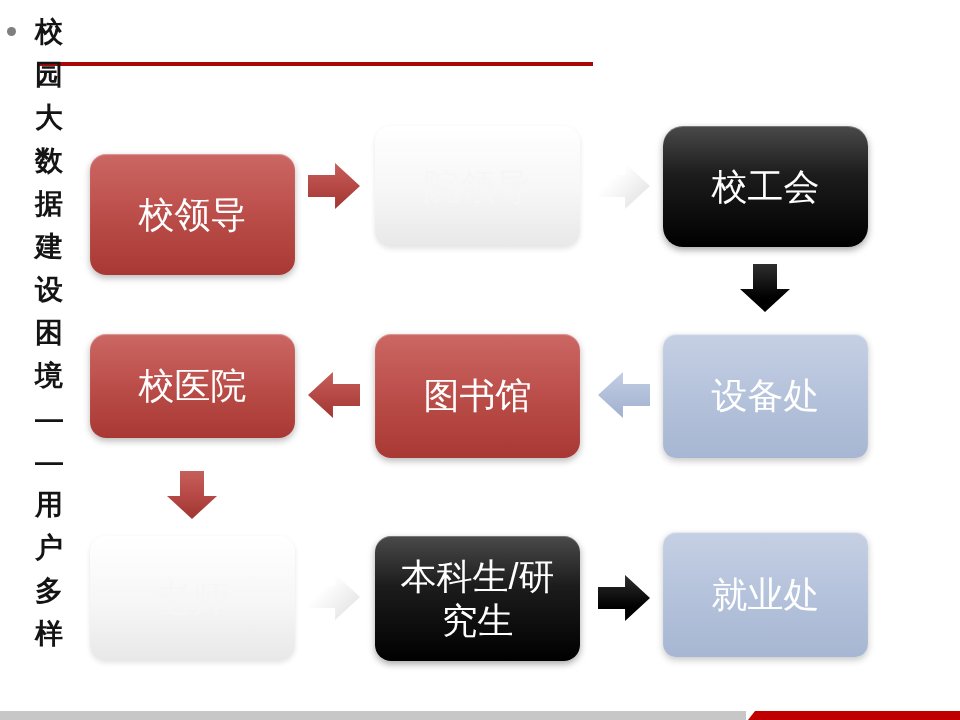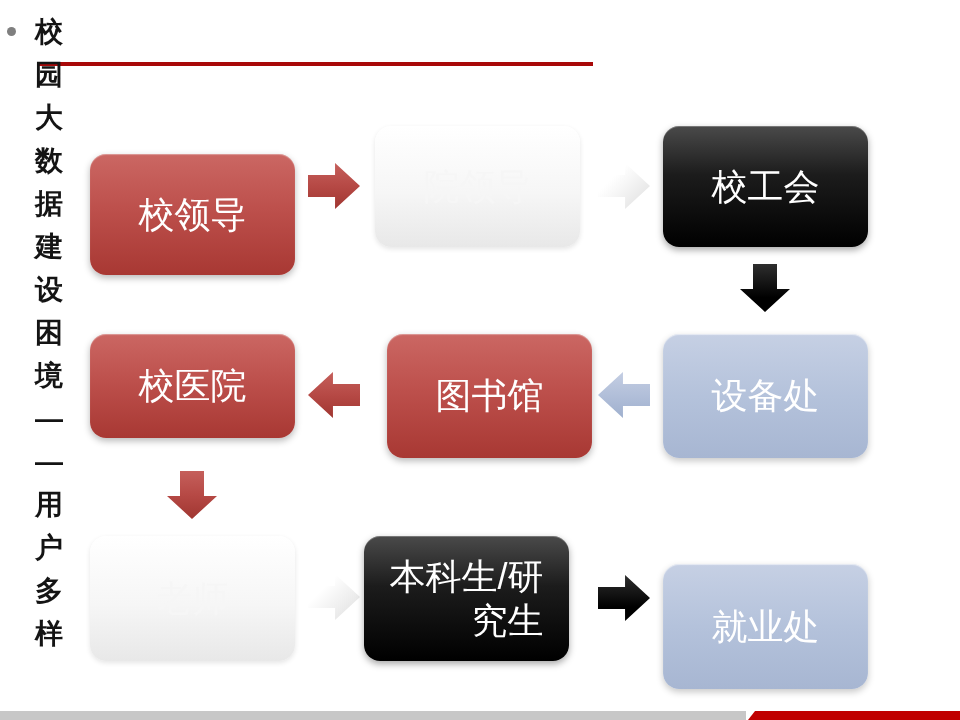--- a/index.html
+++ b/index.html
@@ -72,20 +72,21 @@
     background: linear-gradient(180deg, #cb6763 0%, #bd504c 45%, #a83833 100%);
     box-shadow: 0 3px 7px rgba(0,0,0,.28), inset 0 1px 1px rgba(255,255,255,.35);
   }
   .node.black {
     background: linear-gradient(180deg, #4a4a4a 0%, #1c1c1c 40%, #000000 100%);
     box-shadow: 0 3px 7px rgba(0,0,0,.35), inset 0 1px 0 rgba(255,255,255,.25);
   }
   .node.blue {
     background: linear-gradient(180deg, #c6d0e4 0%, #b4c2db 50%, #a7b6d2 100%);
     box-shadow: 0 3px 7px rgba(0,0,0,.22), inset 0 1px 1px rgba(255,255,255,.6);
+    border-radius: 13px;
   }
   .node.faded {
     background: linear-gradient(180deg, #ffffff 0%, #f6f6f6 55%, #e8e8e8 100%);
     color: #f6f6f6;
     box-shadow: 0 2px 5px rgba(0,0,0,.10);
   }
 
   
   .arrow { position: absolute; }
   .arrow.right {
@@ -145,49 +146,49 @@
   <div class="top-rule"></div>
 
   <div class="node red" style="left:90px; top:126px; height:121px;margin-top:28px;">
     <span class="node-label">校领导</span>
   </div>
   <div class="arrow right fill-red" style="left:308px; top:163px; width:52px; height:46px;"></div>
   <div class="node faded" style="left:375px; top:126px; height:121px;">
     <span class="node-label">院领导</span>
   </div>
   <div class="arrow right fill-faded" style="left:598px; top:163px; width:52px; height:46px;"></div>
-  <div class="node black" style="left:663px; top:126px; height:121px;">
+  <div class="node black" style="left:663px; top:126px; height:121px;border-radius:20px;">
     <span class="node-label">校工会</span>
   </div>
 
   <div class="arrow down fill-black" style="left:740px; top:264px; width:50px; height:48px;"></div>
 
   <div class="node red" style="left:90px; top:334px; height:104px;">
     <span class="node-label">校医院</span>
   </div>
   <div class="arrow left fill-red" style="left:308px; top:372px; width:52px; height:46px;"></div>
-  <div class="node red" style="left:375px; top:334px; height:124px;margin-left:12px;">
+  <div class="node red" style="left:375px; top:334px; height:124px;">
     <span class="node-label">图书馆</span>
   </div>
   <div class="arrow left fill-blue" style="left:598px; top:372px; width:52px; height:46px;"></div>
   <div class="node blue" style="left:663px; top:334px; height:124px;">
     <span class="node-label">设备处</span>
   </div>
 
   <div class="arrow down fill-red" style="left:167px; top:471px; width:50px; height:48px;"></div>
 
   <div class="node faded" style="left:90px; top:536px; height:125px;">
     <span class="node-label">老师</span>
   </div>
   <div class="arrow right fill-faded" style="left:308px; top:574px; width:52px; height:46px;"></div>
-  <div class="node black" style="left:364px; top:536px; height:125px;text-align:right;">
+  <div class="node black" style="left:375px; top:536px; height:125px;">
     <span class="node-label">本科生/研
 究生</span>
   </div>
   <div class="arrow right fill-black" style="left:598px; top:575px; width:52px; height:46px;"></div>
-  <div class="node blue" style="left:663px; top:564px; height:125px;">
+  <div class="node blue" style="left:663px; top:532px; height:125px;">
     <span class="node-label">就业处</span>
   </div>
 
   <div class="bottom-bar-gray"></div>
   <div class="bottom-bar-red"></div>
 
 </div>
 
 </body></html>

